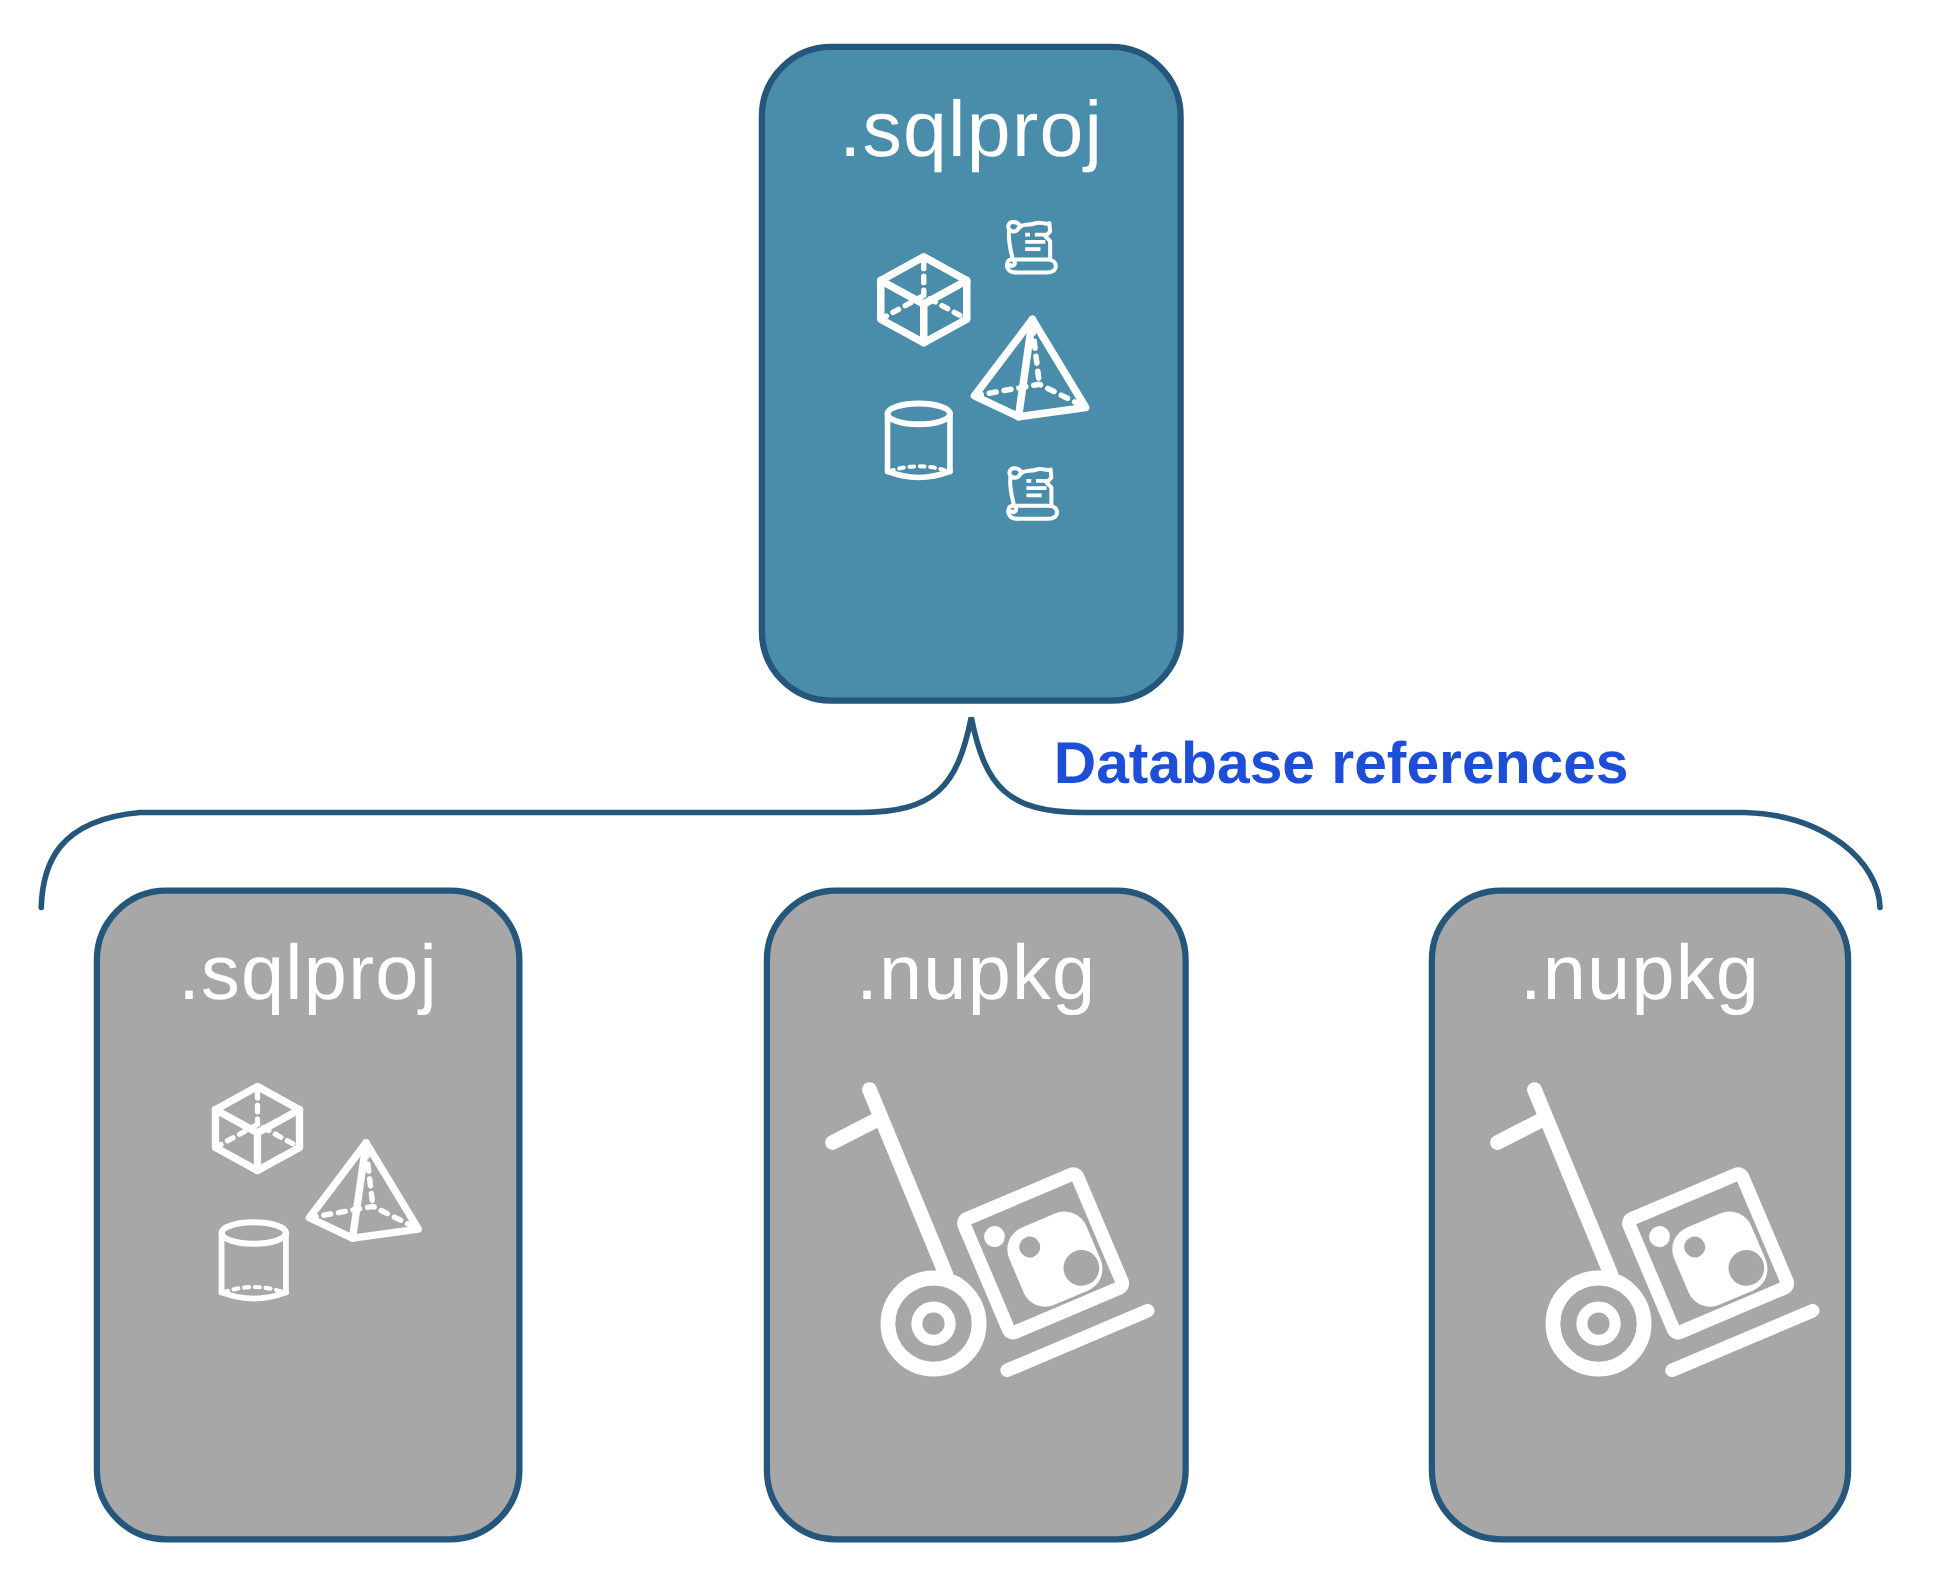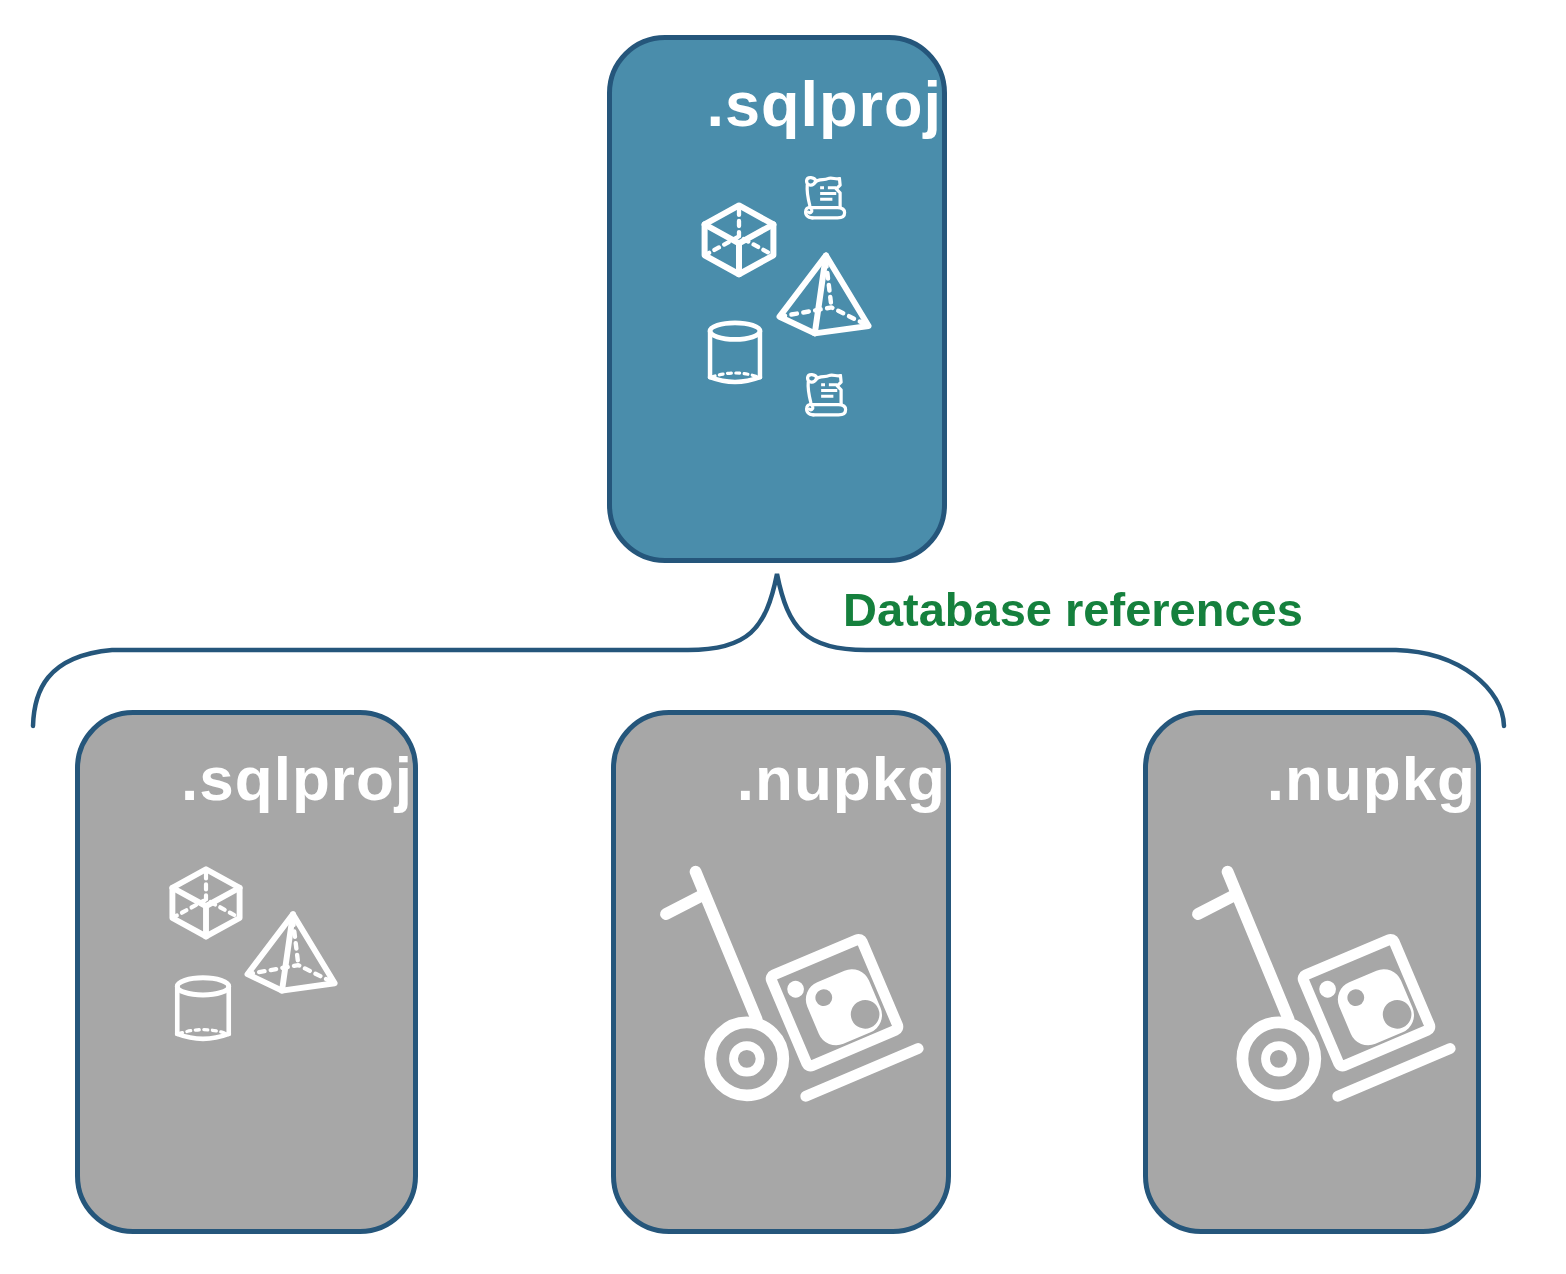--- a/index.html
+++ b/index.html
@@ -7,29 +7,29 @@
     position:relative;width:1566px;height:1274px;background:#ffffff;
     font-family:"Liberation Sans",sans-serif;overflow:hidden;
   }
   .node{
     position:absolute;border:5px solid #25567B;border-radius:58px;
     box-sizing:border-box;
   }
   .node-blue{background:#4A8DAB;}
   .node-gray{background:#A7A7A7;}
   .node-title{
-    position:relative;display:block;text-align:right;font-weight:bold;
+    position:relative;display:block;text-align:center;font-weight:normal;
     color:#ffffff;padding-top:30px;line-height:1.1;letter-spacing:1px;
   }
   .title-root{font-size:63px;}
   .title-child{font-size:62px;}
   .icon{position:absolute;}
   .connector-label{
     position:absolute;left:843px;top:584px;font-size:47px;line-height:1.1;
-    font-weight:bold;color:#15803d;white-space:nowrap;
+    font-weight:bold;color:#1d4ed8;white-space:nowrap;
   }
   .brace-svg{position:absolute;left:0;top:0;width:1566px;height:1274px;pointer-events:none;}
   svg{display:block;}
 </style>
 </head>
 <body>
 
 <svg width="0" height="0" style="position:absolute" aria-hidden="true">
   <defs>
     <symbol id="sym-cube" viewBox="0 0 100 100">

